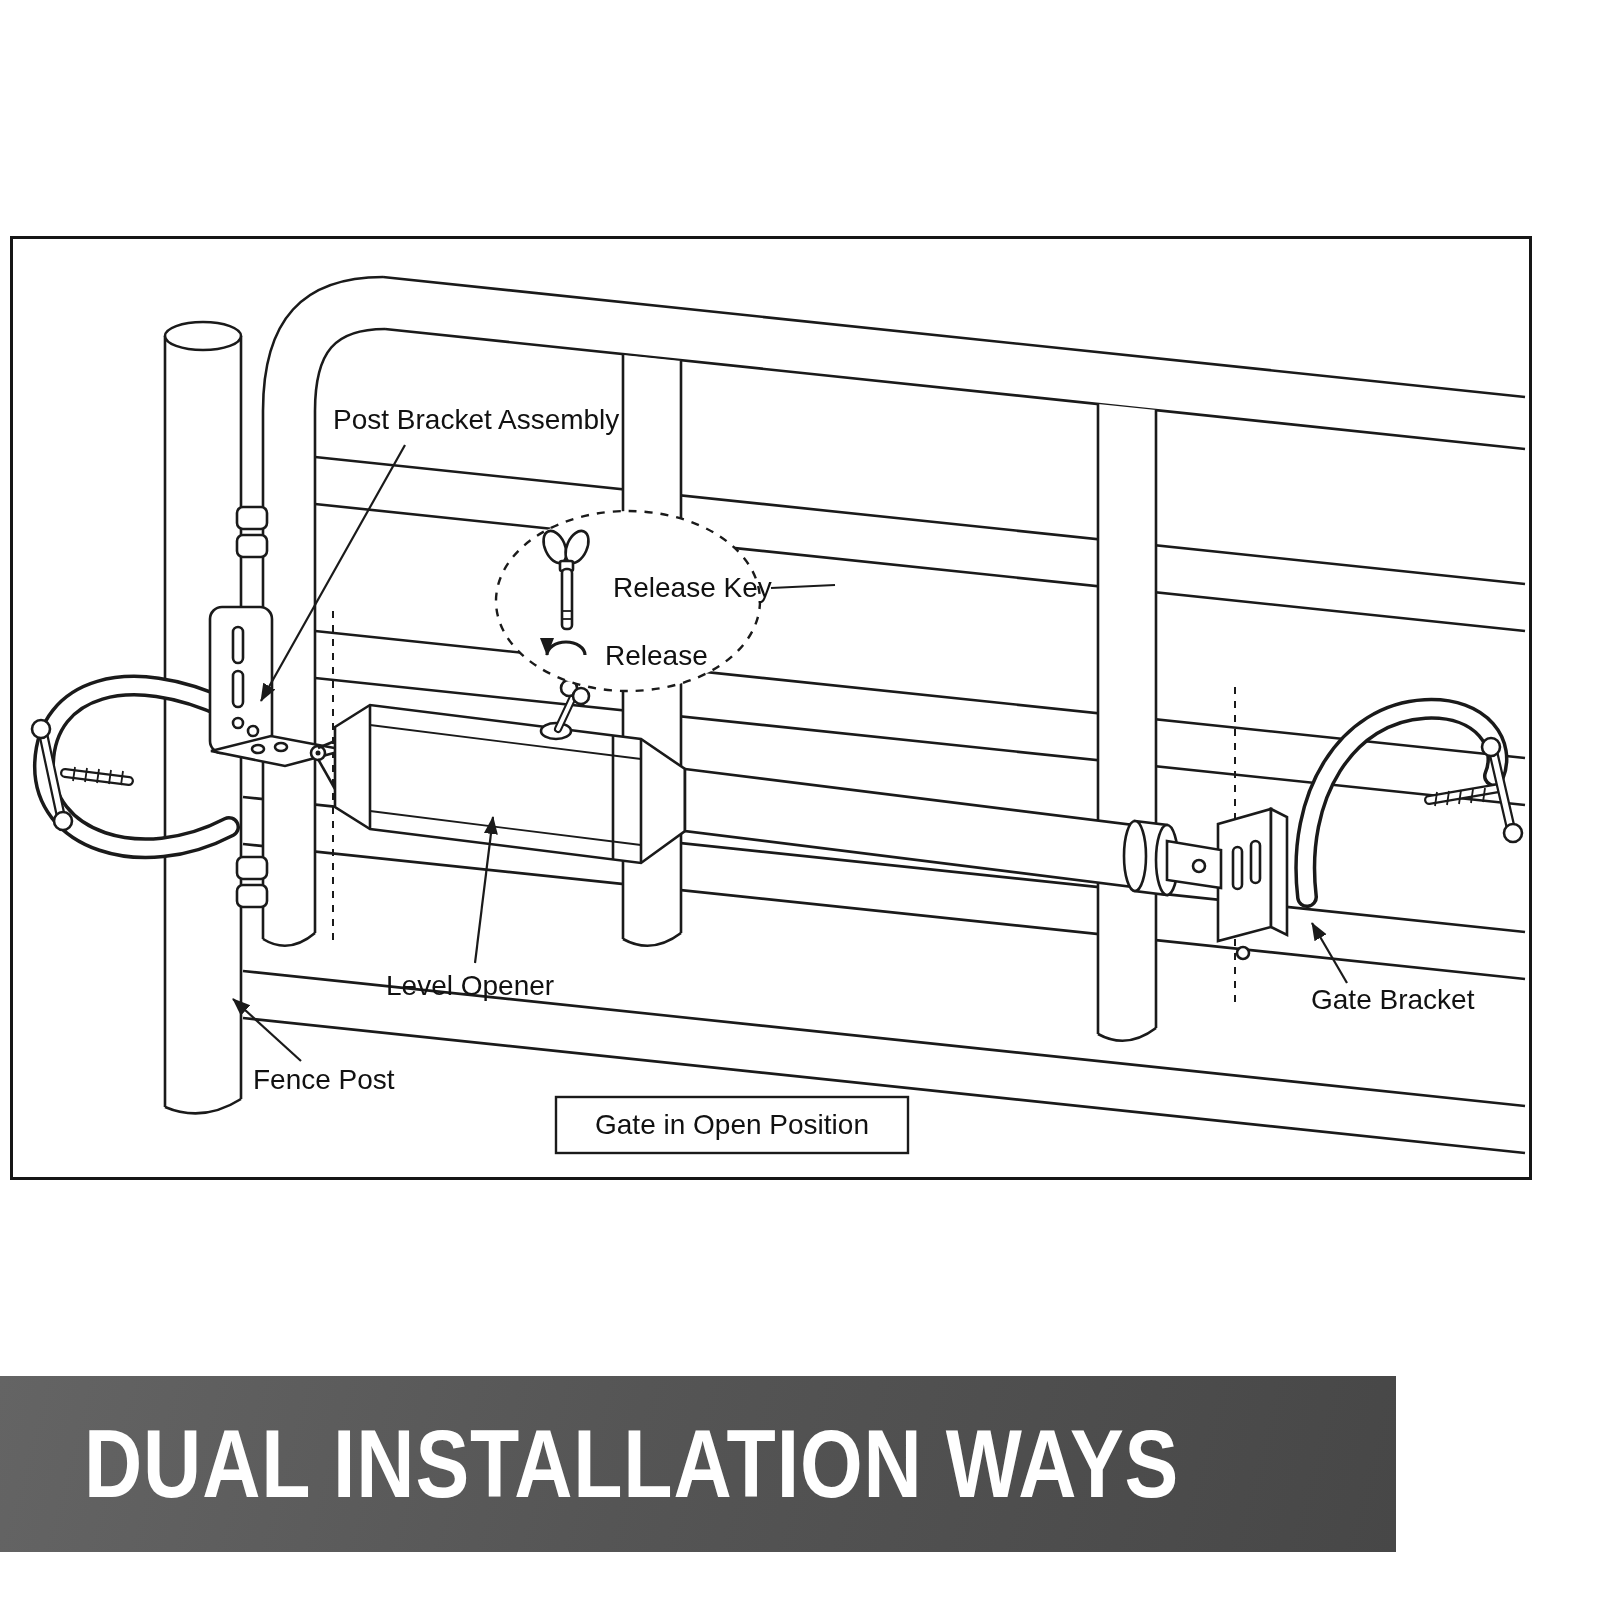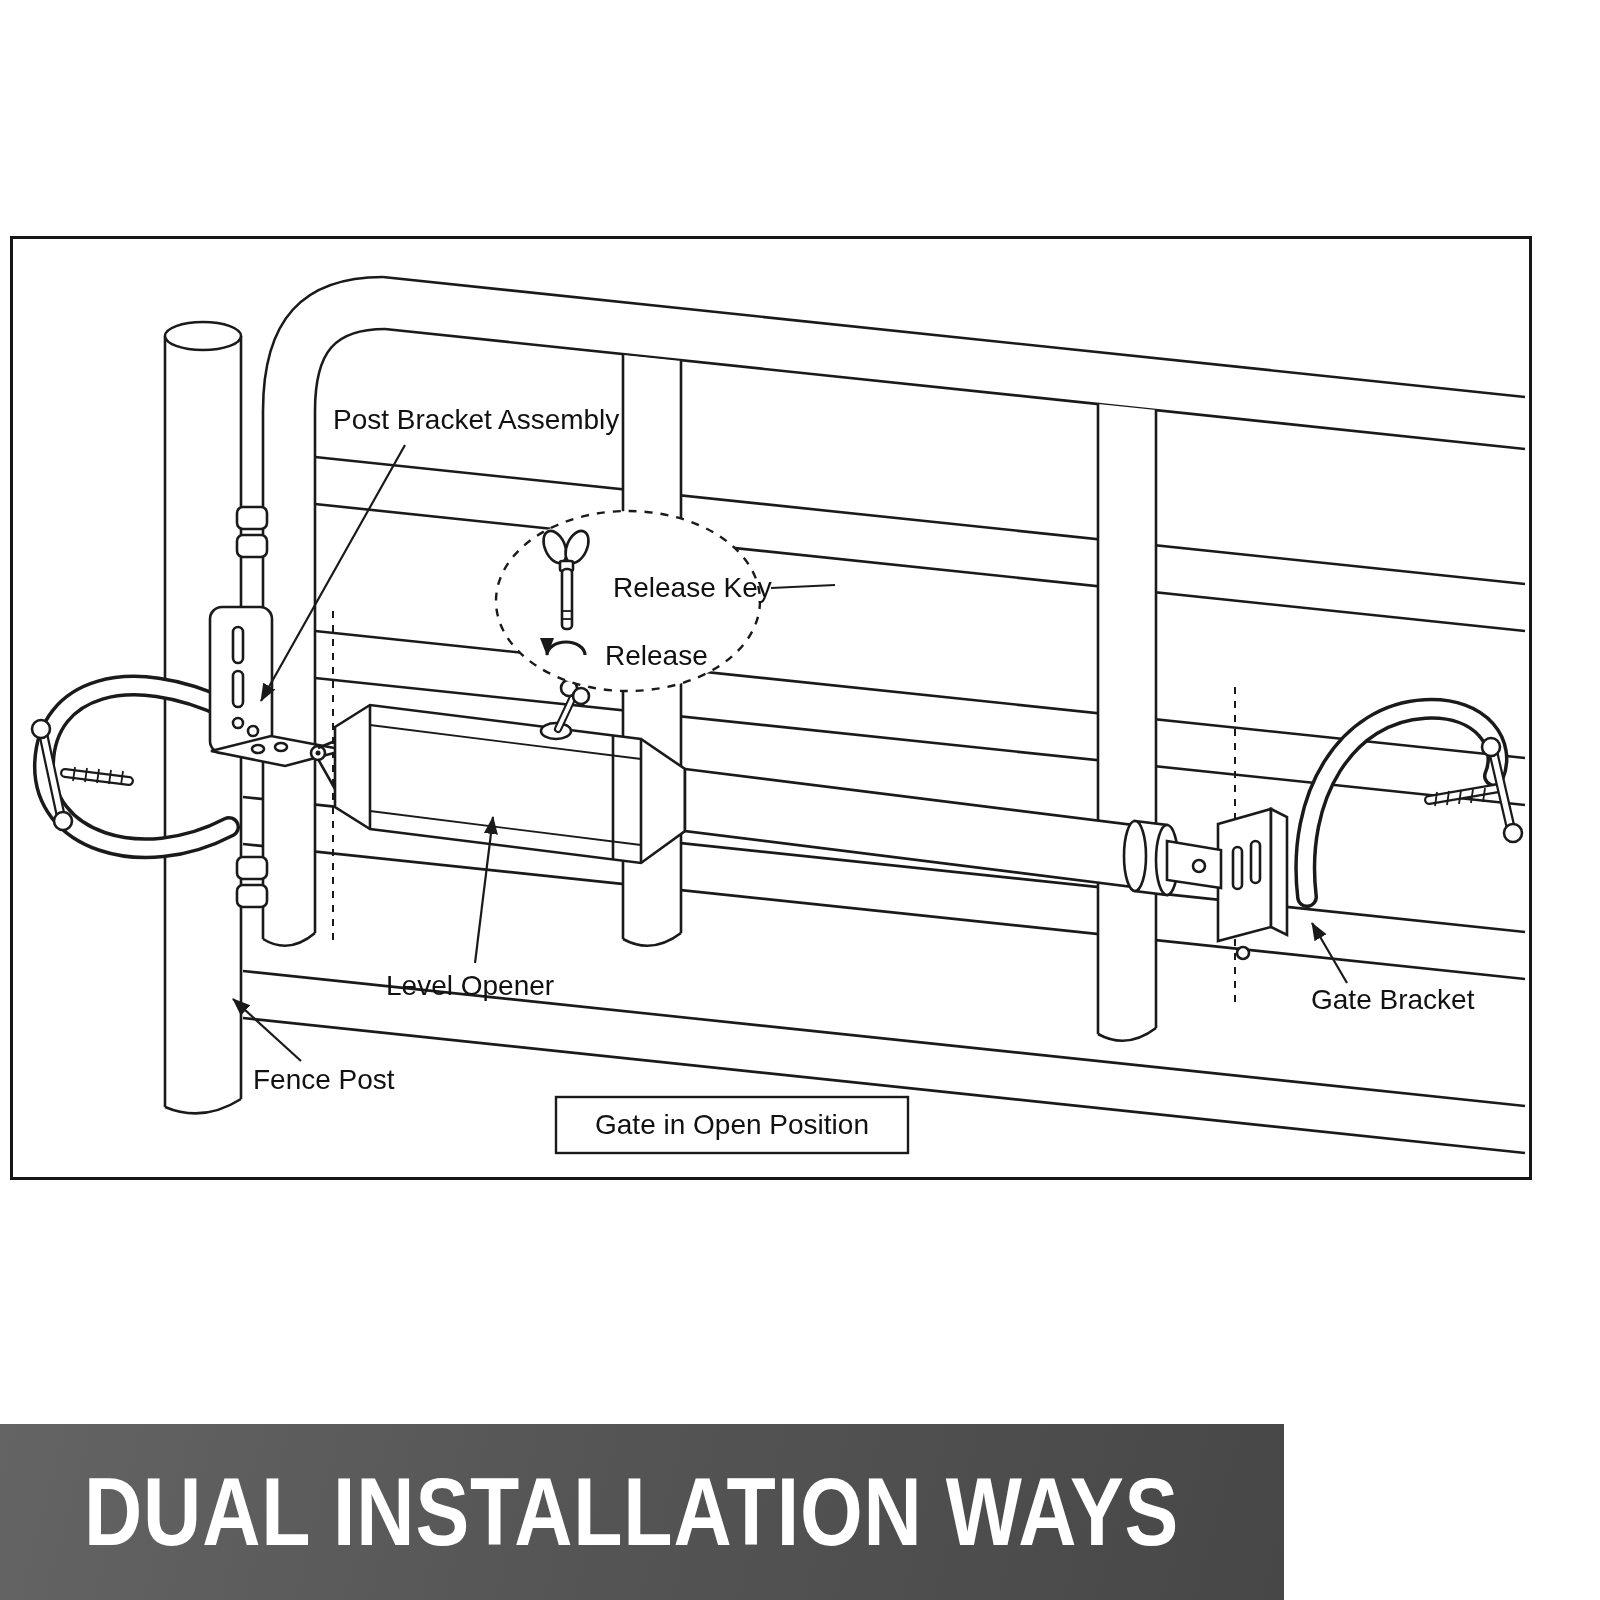--- a/index.html
+++ b/index.html
@@ -20,21 +20,21 @@
   .fwn  { fill:#ffffff; stroke:none; }
   .dash { stroke:#1a1a1a; stroke-width:2; stroke-dasharray:7 7; fill:none; }
   .band-outer { stroke:#1a1a1a; stroke-width:22; fill:none; stroke-linecap:round; }
   .band-inner { stroke:#ffffff; stroke-width:15; fill:none; stroke-linecap:round; }
   .rod-outer  { stroke:#1a1a1a; stroke-width:10; fill:none; stroke-linecap:round; }
   .rod-inner  { stroke:#ffffff; stroke-width:5.5; fill:none; stroke-linecap:round; }
   .arrow { stroke:#1a1a1a; stroke-width:2.2; fill:none; }
   text.lbl { font-family:"Liberation Sans",sans-serif; font-size:28px; fill:#111; }
 
   .banner {
-    position:absolute; left:0; top:1424px; width:1284px; height:176px;
+    position:absolute; left:0; top:1376px; width:1396px; height:176px;
     background:linear-gradient(105deg,#646464 0%, #555555 45%, #474747 100%);
     display:flex; align-items:center;
   }
   .banner-title {
     color:#ffffff; font-size:96px; font-weight:bold; letter-spacing:1px;
     margin-left:84px; white-space:nowrap;
     transform:scaleX(0.84); transform-origin:left center;
   }
 </style>
 </head>

